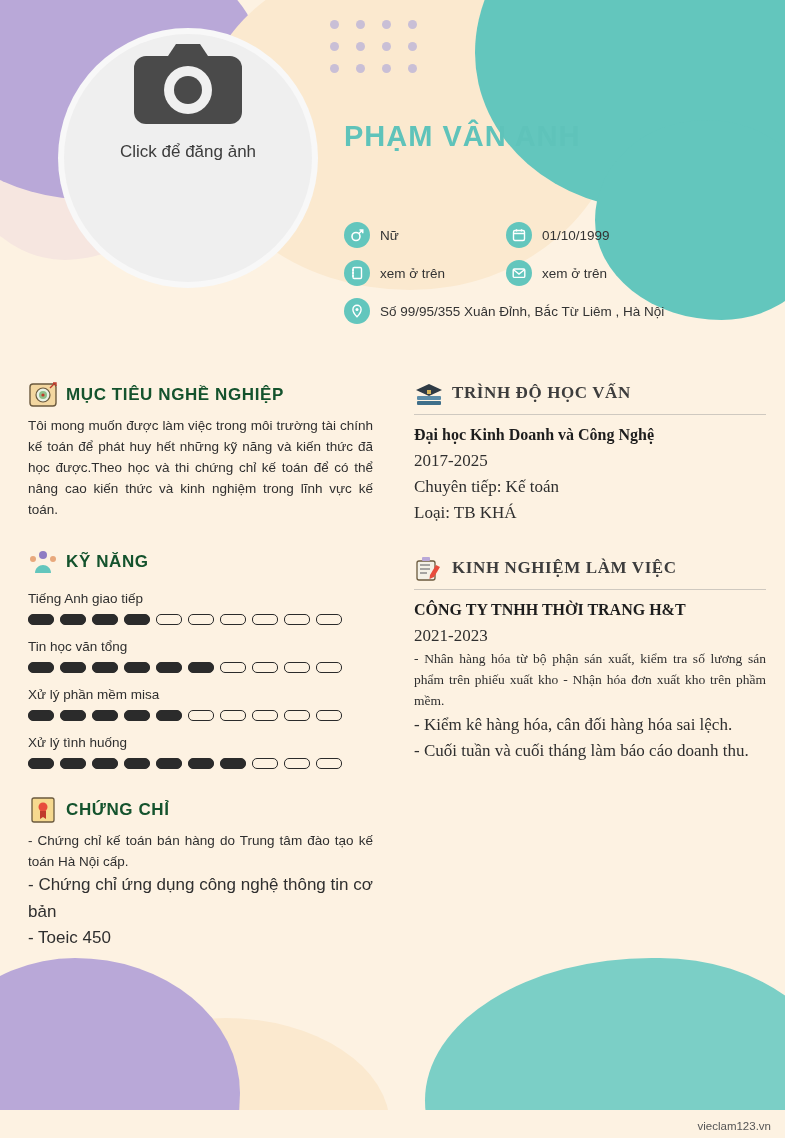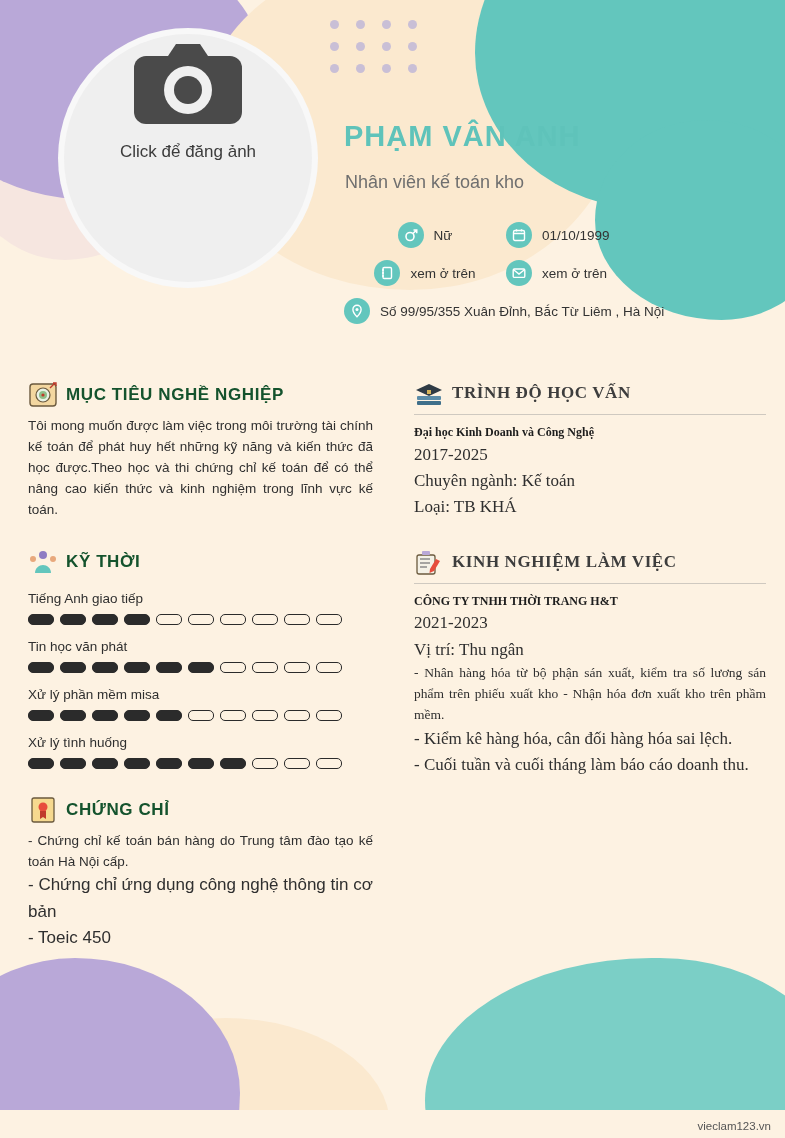--- a/index.html
+++ b/index.html
@@ -141,21 +141,20 @@
   }
   .contact-row {
     display: flex;
     margin-bottom: 12px;
   }
   .contact-item {
     display: flex;
     align-items: center;
     font-size: 13.5px;
     color: #333;
-    justify-content: center;
   }
   .contact-item.col1 { width: 162px; }
   .c-ico {
     width: 26px; height: 26px;
     border-radius: 50%;
     background: #63c6bd;
     display: inline-flex;
     align-items: center;
     justify-content: center;
     margin-right: 10px;
@@ -203,21 +202,21 @@
     line-height: 1.55;
     color: #2f2f2f;
     text-align: justify;
   }
   .line {
     font-size: 17px;
     line-height: 1.55;
     color: #2f2f2f;
   }
   .bold-line {
-    font-size: 12px;
+    font-size: 16px;
     font-weight: bold;
     color: #1d1d1d;
     line-height: 1.55;
   }
 
   
   .skill { margin-top: 14px; }
   .skill-name {
     font-size: 13.5px;
     color: #2f2f2f;
@@ -274,21 +273,20 @@
         <rect x="0" y="14" width="108" height="68" rx="12" fill="#4a4a4a"></rect>
         <path d="M34 14 l8 -12 h24 l8 12 z" fill="#4a4a4a"></path>
         <circle cx="54" cy="48" r="24" fill="#f0f0f0"></circle>
         <circle cx="54" cy="48" r="14" fill="#4a4a4a"></circle>
       </svg>
     </span>
     <span class="photo-label">Click để đăng ảnh</span>
   </div>
 
   <div class="name">PHẠM VÂN ANH</div>
-  <div class="job-title">Nhân viên kế toán kho</div>
 
   <div class="contact-grid">
     <div class="contact-row">
       <div class="contact-item col1">
         <span class="c-ico">
           <svg width="14" height="14" viewBox="0 0 14 14">
               <circle cx="6" cy="8.5" r="4" fill="none" stroke="#fff" stroke-width="1.6"></circle>
               <path d="M9 5.5 L12.5 2 M9.5 2 h3.2 v3.2" fill="none" stroke="#fff" stroke-width="1.6"></path>
             </svg>
         </span>
@@ -358,41 +356,41 @@
     <div class="block">
       <div class="sec-head">
         <span class="sec-ico">
           <svg width="30" height="30" viewBox="0 0 30 30">
             <circle cx="15" cy="8" r="4" fill="#8e7cc3"></circle>
             <path d="M7 26 c0-5 4-8 8-8 s8 3 8 8 z" fill="#63c6bd"></path>
             <circle cx="5" cy="12" r="3" fill="#e8a87c"></circle>
             <circle cx="25" cy="12" r="3" fill="#e8a87c"></circle>
           </svg>
         </span>
-        <span class="sec-title">KỸ THỜI</span>
+        <span class="sec-title">KỸ NĂNG</span>
       </div>
 
       <div class="skill">
         <div class="skill-name">Tiếng Anh giao tiếp</div>
         <div class="pips">
           <span class="pip on"></span>
             <span class="pip on"></span>
             <span class="pip on"></span>
             <span class="pip on"></span>
           <span class="pip"></span>
             <span class="pip"></span>
             <span class="pip"></span>
             <span class="pip"></span>
             <span class="pip"></span>
             <span class="pip"></span>
         </div>
       </div>
 
       <div class="skill">
-        <div class="skill-name">Tin học văn phát</div>
+        <div class="skill-name">Tin học văn tổng</div>
         <div class="pips">
           <span class="pip on"></span>
             <span class="pip on"></span>
             <span class="pip on"></span>
             <span class="pip on"></span>
             <span class="pip on"></span>
             <span class="pip on"></span>
           <span class="pip"></span>
             <span class="pip"></span>
             <span class="pip"></span>
@@ -476,40 +474,39 @@
             <rect x="3" y="23" width="24" height="4" rx="1" fill="#3f6f8a"></rect>
             <path d="M2 12 L15 6 L28 12 L15 18 z" fill="#2f3b45"></path>
             <rect x="13" y="12" width="4" height="4" fill="#d6b45a"></rect>
           </svg>
         </span>
         <span class="sec-title dark">TRÌNH ĐỘ HỌC VẤN</span>
       </div>
       <div class="rule"></div>
       <div class="bold-line">Đại học Kinh Doanh và Công Nghệ</div>
       <div class="line">2017-2025</div>
-      <div class="line">Chuyên ngành: Kế toán</div>
+      <div class="line">Chuyên tiếp: Kế toán</div>
       <div class="line">Loại: TB KHÁ</div>
     </div>
 
     <div class="block">
       <div class="sec-head">
         <span class="sec-ico">
           <svg width="30" height="30" viewBox="0 0 30 30">
             <rect x="3" y="8" width="18" height="19" rx="2" fill="#f4f1e6" stroke="#6b5a3e" stroke-width="1.3"></rect>
             <path d="M6 12 h10 M6 16 h10 M6 20 h7" stroke="#8a8a8a" stroke-width="1.3"></path>
             <path d="M16 22 l6 -10 l4 2 l-6 10 l-4.5 2 z" fill="#e74c3c"></path>
             <rect x="8" y="4" width="8" height="4" rx="1" fill="#b9a8d8"></rect>
           </svg>
         </span>
         <span class="sec-title dark">KINH NGHIỆM LÀM VIỆC</span>
       </div>
       <div class="rule"></div>
       <div class="bold-line"> CÔNG TY TNHH THỜI TRANG H&amp;T</div>
       <div class="line">2021-2023</div>
-      <div class="line">Vị trí: Thu ngân</div>
       <div class="body-text">-  Nhân hàng hóa từ bộ phận sán xuất, kiểm tra số lương sán phẩm trên phiếu xuất kho - Nhận hóa đơn xuất kho trên phầm mềm.</div>
       <div class="line">- Kiểm kê hàng hóa, cân đối hàng hóa sai lệch.</div>
       <div class="line">- Cuối tuần và cuối tháng làm báo cáo doanh thu.</div>
     </div>
   </div>
 
   <div class="blob blob-teal-bottom"></div>
   <div class="blob blob-cream-bottom"></div>
   <div class="blob blob-purple-bottom"></div>
   <div class="bottom-bar"></div>

